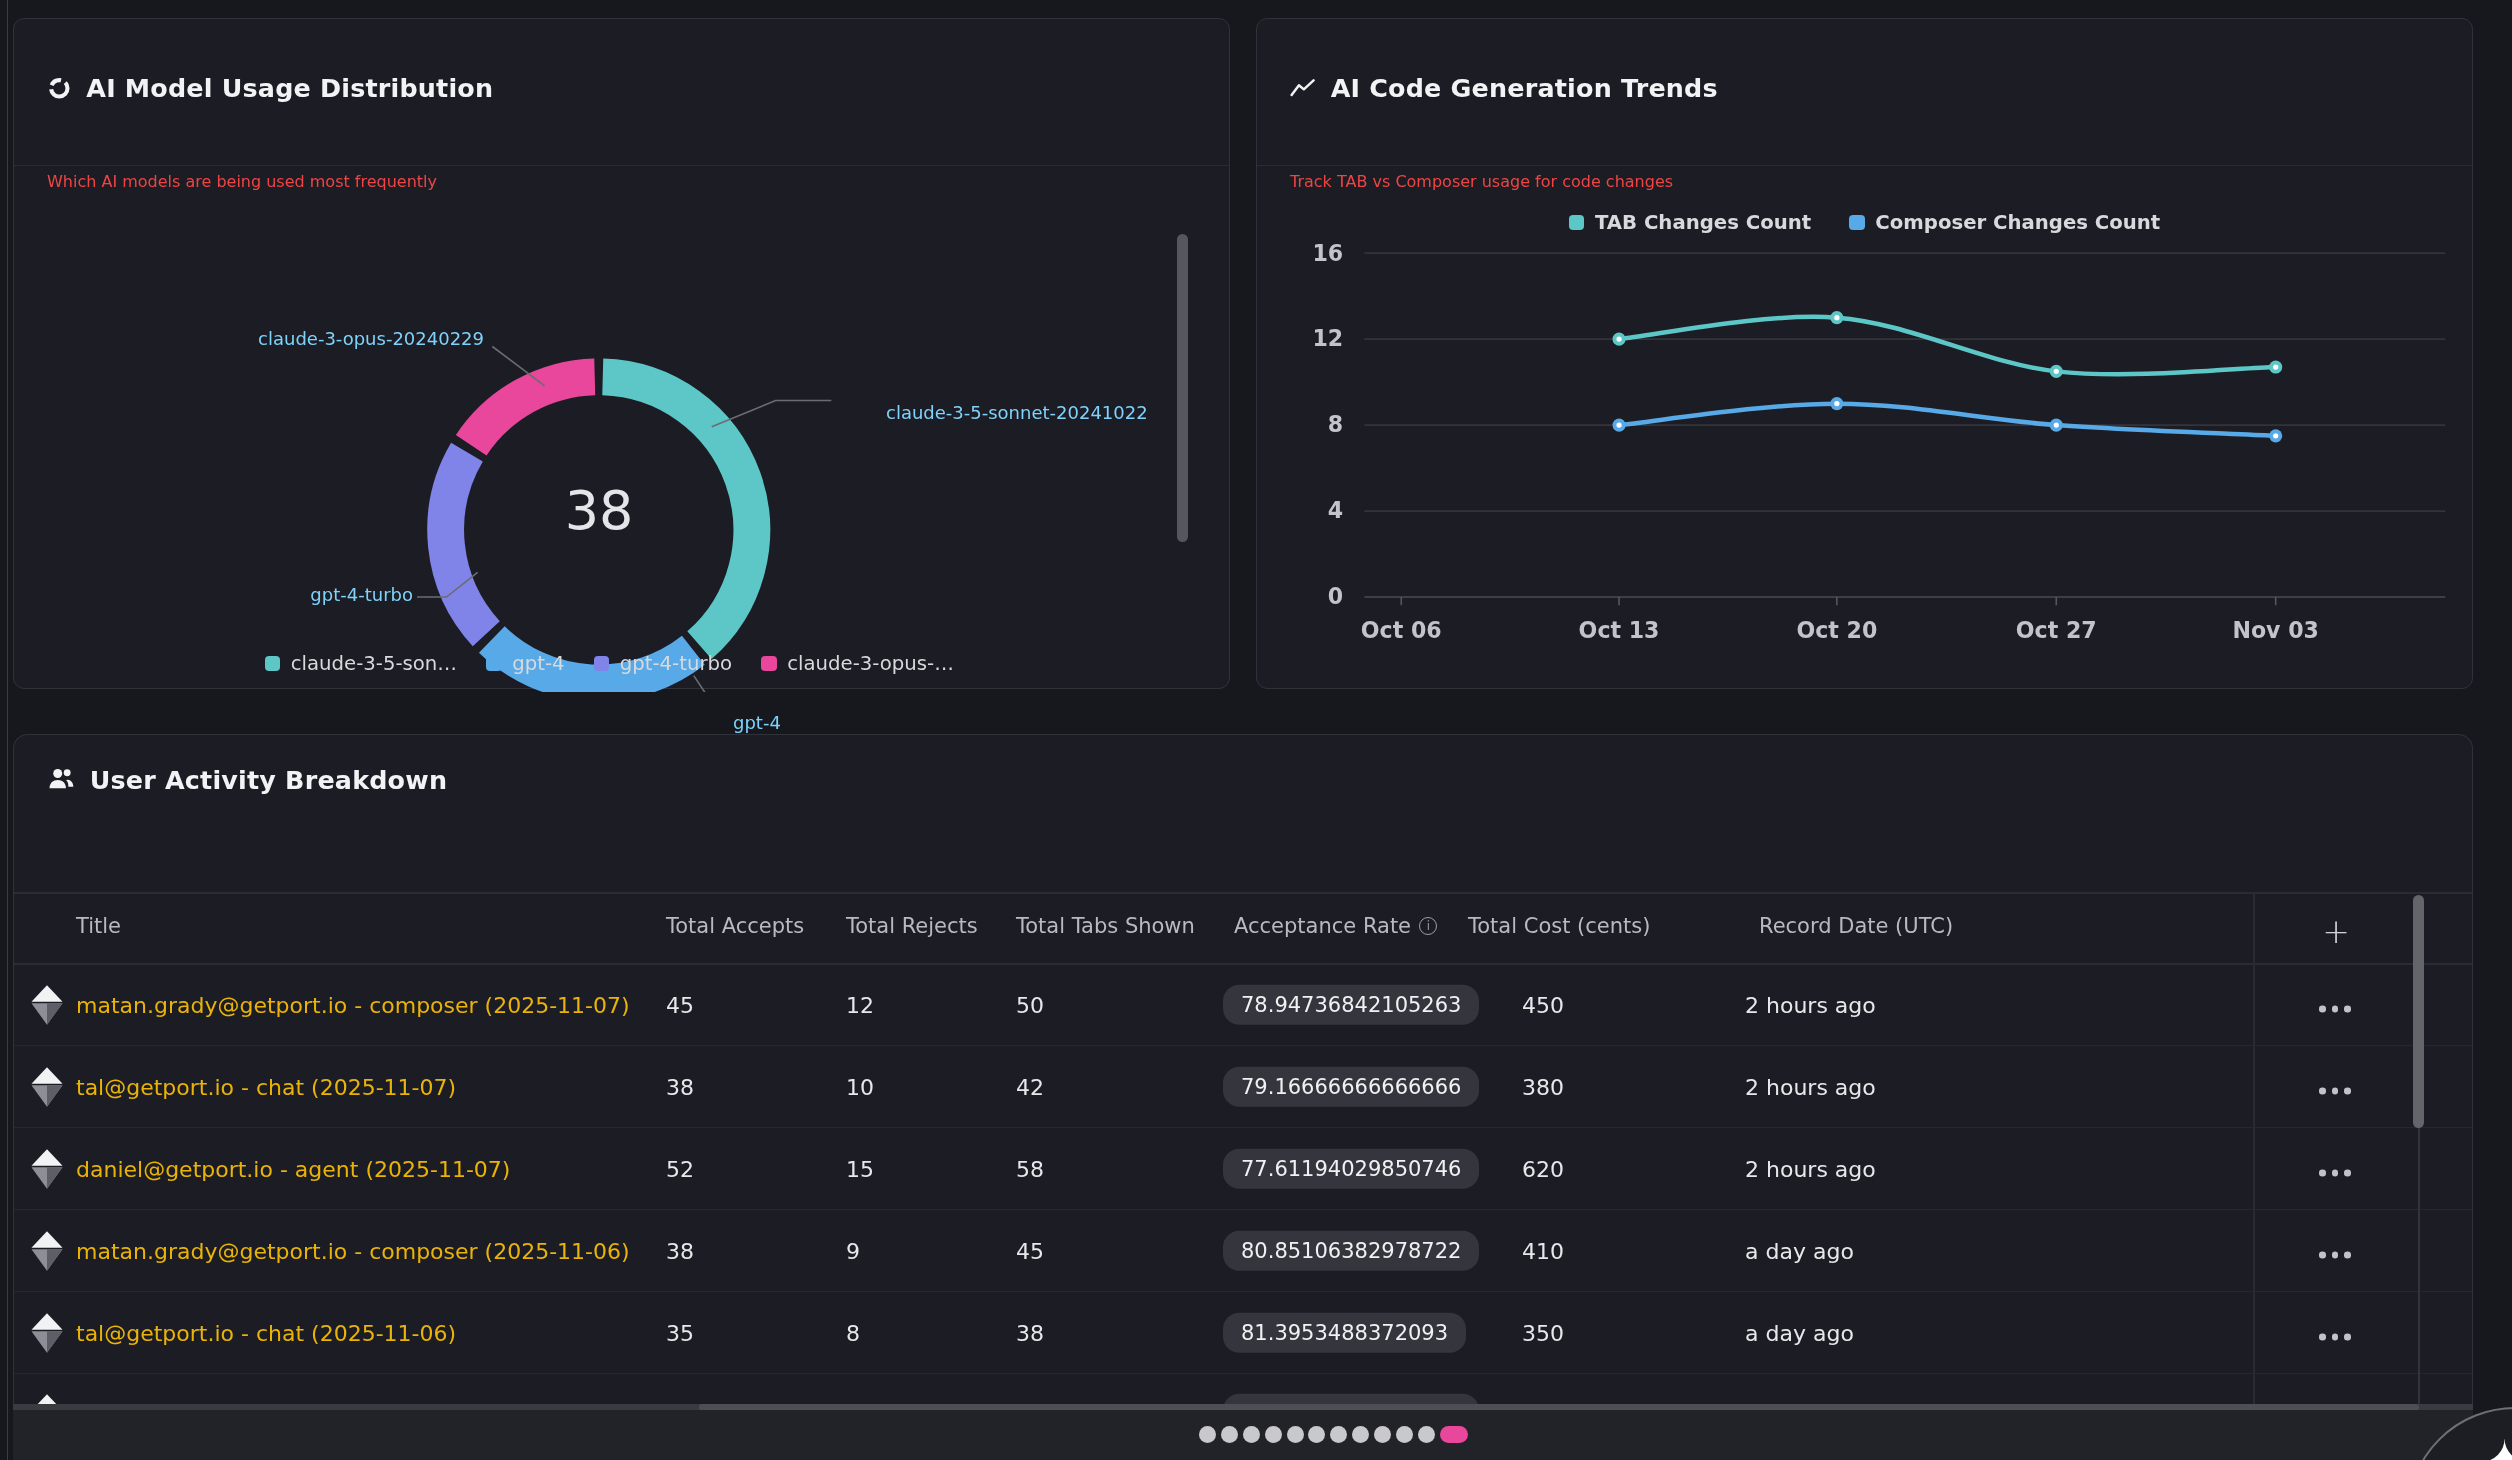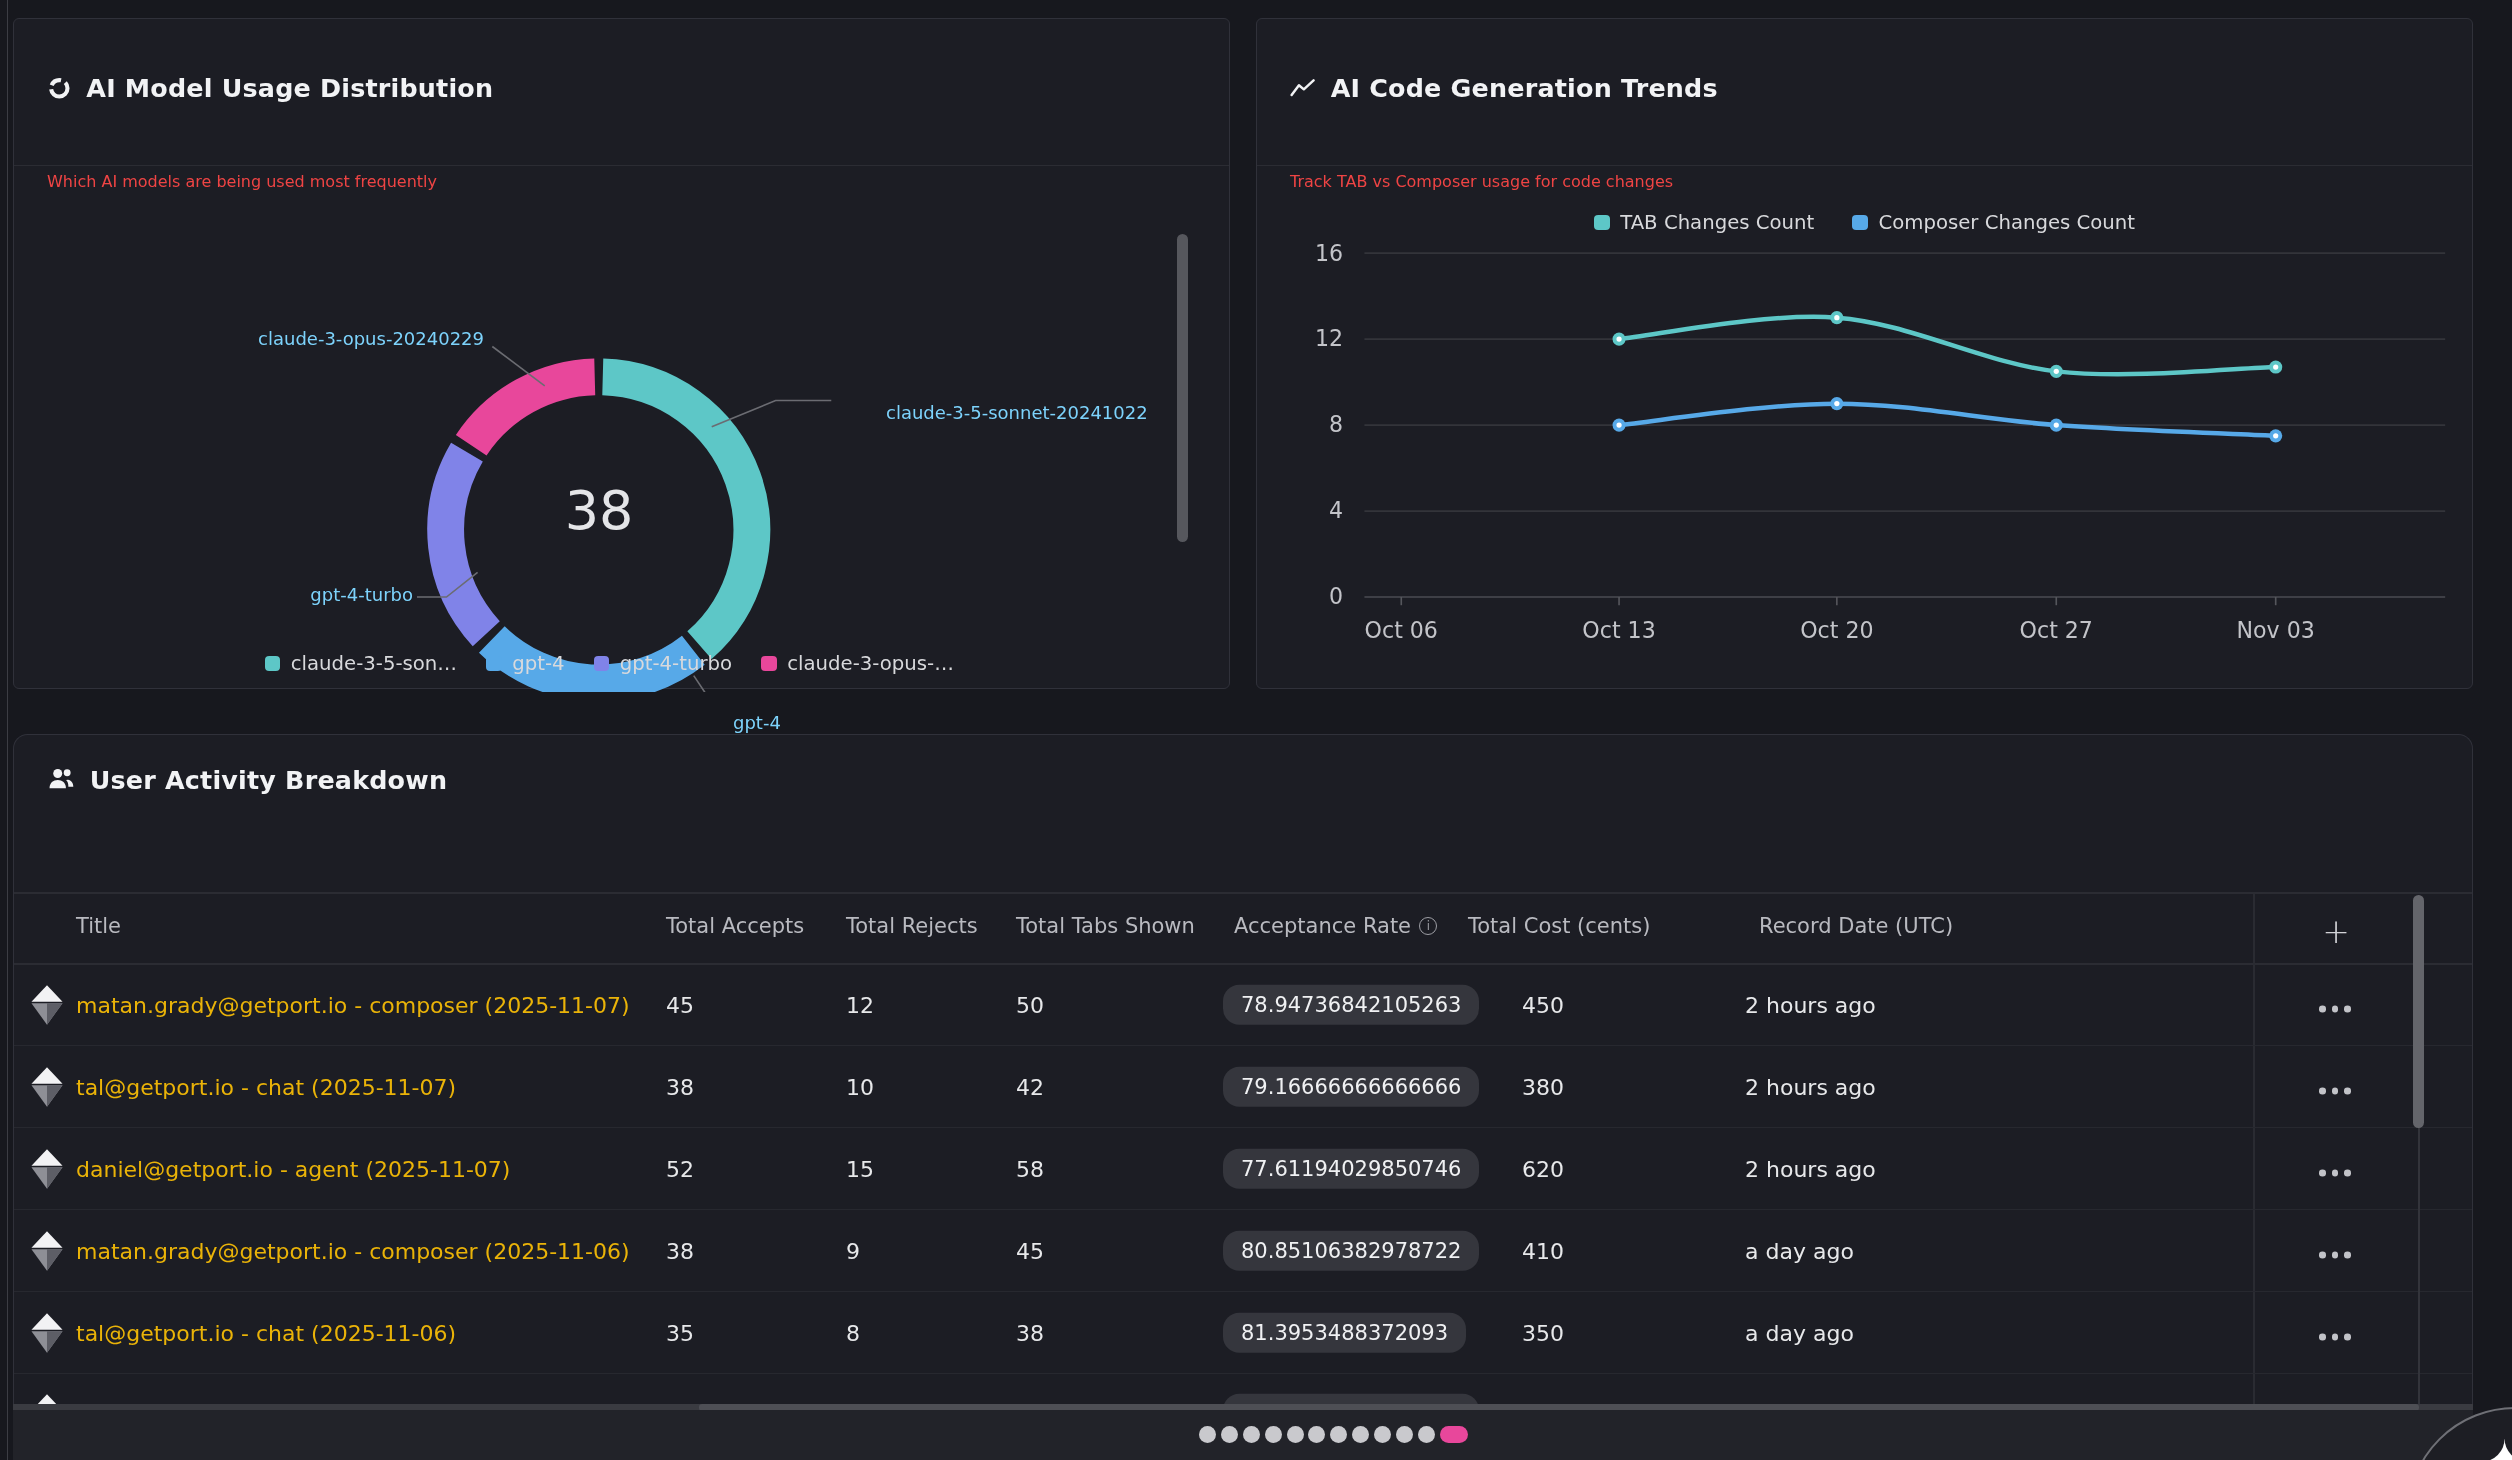--- a/index.html
+++ b/index.html
@@ -1,21 +1,21 @@
 <!DOCTYPE html>
 <html style="font-size:13px"><head>
 <meta charset="utf-8">
 <style>
   * { margin:0; padding:0; box-sizing:border-box; }
   html,body { width:2512px; height:1461px; overflow:hidden;
     background:#17181e; font-family:"DejaVu Sans","Liberation Sans",sans-serif;
     color:#e7e8ea; }
   .page-edge { position:absolute; left:6.6px; top:0; width:1.6px; height:1461px; background:#3c3d44; }
 
-  .card { position:absolute; background:#1c1d24; border:1.6px solid #30313a; border-radius:6px; }
+  .card { position:absolute; background:#1c1d24; border:1.6px solid #30313a; border-radius:11px; }
   #card-models { left:13px; top:18px;  width:1217px; height:671px; }
   #card-trends { left:1256px; top:18px; width:1217px; height:671px; }
   #card-table  { left:13px; top:734px; width:2460px; height:737px; border-bottom:none; border-radius:14.7px 14.7px 0 0; }
 
   .card-head { position:absolute; left:0; top:0; right:0; height:147px; border-bottom:1.6px solid #2b2c33; }
   .card-title { position:absolute; left:33px; top:54px; display:flex; align-items:center; gap:14.7px;
     font-size:25.4px; font-weight:600; color:#f2f3f5; letter-spacing:0.2px; }
   .card-sub { position:absolute; left:33px; top:106px; font-size:16px; color:#ef4444;margin-top:47px; }
 
   
@@ -26,21 +26,21 @@
   .callout { position:absolute; font-size:18px; color:#7dd3fc; white-space:nowrap; }
   #leader-svg { position:absolute; left:0; top:0; pointer-events:none; }
   .legend-row { position:absolute; left:0; right:24.6px; bottom:13px; display:flex; justify-content:center;
     gap:29px; align-items:center; }
   .legend-item { display:flex; align-items:center; gap:10.6px; font-size:19.7px; color:#d8d9dc; }
   .swatch { width:15.6px; height:15.6px; border-radius:4.1px; }
   #donut-scrollthumb { position:absolute; left:1163px; top:215px; width:10.6px; height:308px;
     border-radius:5.7px; background:#56575d; }
 
   
-  #trend-area { position:absolute; left:0; top:149px; right:0; bottom:0; }
+  #trend-area { position:absolute; left:0; top:149px; right:0; bottom:0;font-weight:bold; }
   #trend-legend { position:absolute; left:0; right:0; top:43px; display:flex; justify-content:center;
     gap:38px; }
   #trend-svg { position:absolute; left:0; top:0; }
 
   
   .thead { position:absolute; left:0; top:159px; right:49px; height:70px; }
   .th { position:absolute; top:19.7px; font-size:21px; color:#b9bac0; white-space:nowrap; display:flex; align-items:center; gap:8.2px;}
   .divider-h { position:absolute; left:0; right:0; height:1.6px; background:#2b2c33; }
   .col-divider { position:absolute; left:2239px; top:159px; bottom:54px; width:1.6px; background:#2a2b32; }
   .rows { position:absolute; left:0; top:229px; right:0; height:455px; overflow:hidden; }

